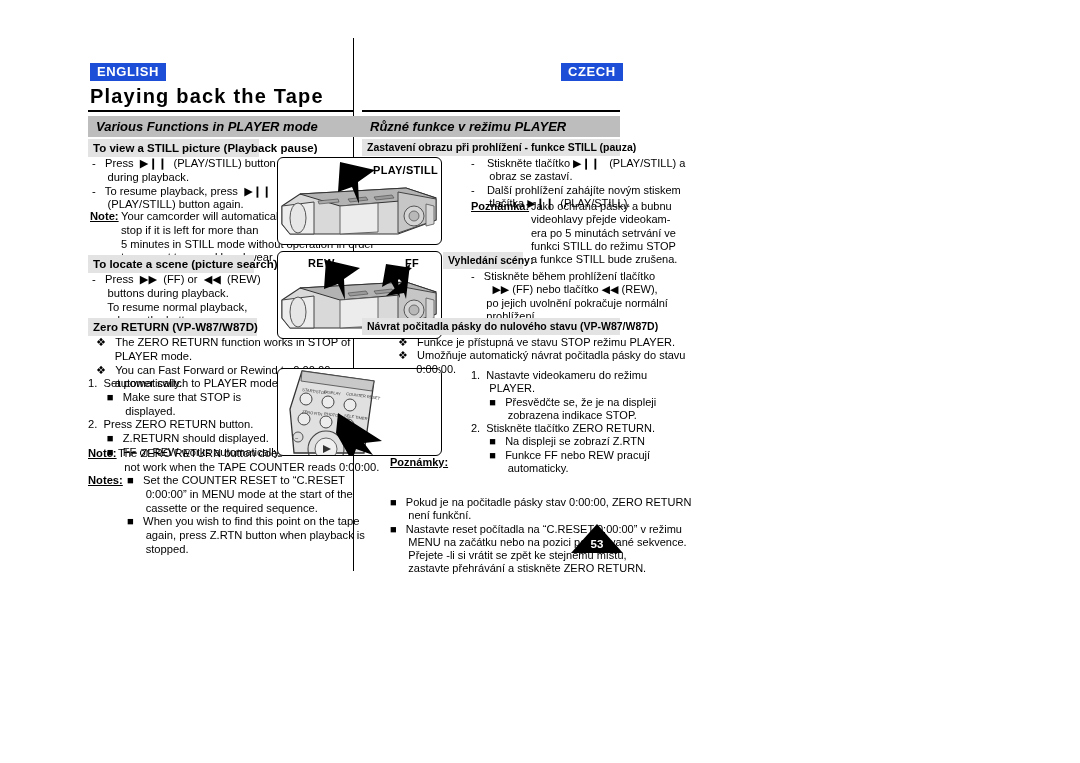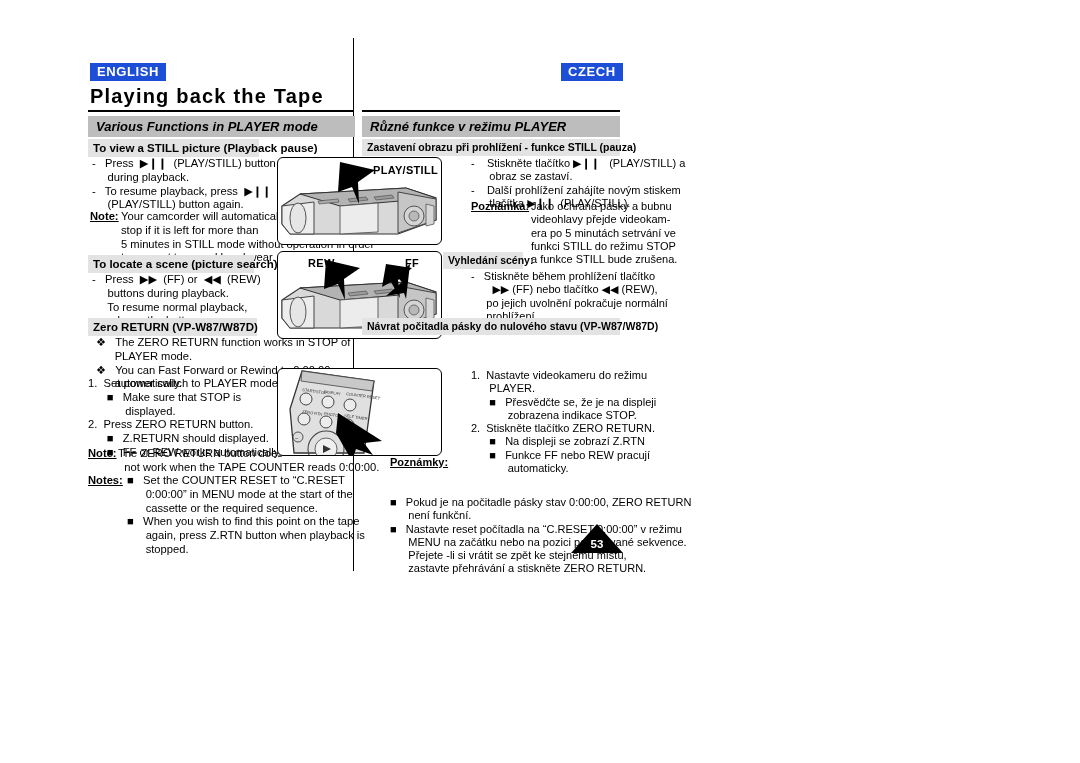--- a/index.html
+++ b/index.html
@@ -70,21 +70,21 @@
   .section-bar {
     position: absolute;
     background: #bdbdbd;
     font-style: italic;
     font-weight: bold;
     font-size: 13px;
     padding: 3px 0 3px 8px;
     box-sizing: border-box;
     white-space: nowrap;
   }
-  #secbar-en { left: 88px; top: 116px; width: 267px; }
+  #secbar-en { left: 88px; top: 116px; width: 294px; }
   #secbar-cz { left: 362px; top: 116px; width: 258px; }
 
   
   .sub-head {
     position: absolute;
     background: #e3e3e3;
     font-weight: bold;
     font-size: 11.5px;
     padding: 2px 5px 2px 5px;
     box-sizing: border-box;
@@ -319,20 +319,23 @@
 
   <div class="sub-head" style="left:443px; top:252px; width:80px; font-size:10.5px;">Vyhledání scény:</div>
 
   <div class="tx cz" style="left:443px; top:270px;">-   Stiskněte během prohlížení tlačítko
        ▶▶ (FF) nebo tlačítko ◀◀ (REW),
      po jejich uvolnění pokračuje normální
      prohlížení.</div>
 
   <div class="sub-head" style="left:362px; top:318px; width:258px; font-size:10.5px;">Návrat počitadla pásky do nulového stavu (VP-W87/W87D)</div>
 
+  <div class="tx cz" style="left:370px; top:336px;">❖   Funkce je přístupná ve stavu STOP režimu PLAYER.
+❖   Umožňuje automatický návrat počitadla pásky do stavu
+      0:00:00.</div>
 
   <div class="tx cz" style="left:443px; top:369px;">1.  Nastavte videokameru do režimu
       PLAYER.
       ■   Přesvědčte se, že je na displeji
             zobrazena indikace STOP.
 2.  Stiskněte tlačítko ZERO RETURN.
       ■   Na displeji se zobrazí Z.RTN
       ■   Funkce FF nebo REW pracují
             automaticky.</div>
 

